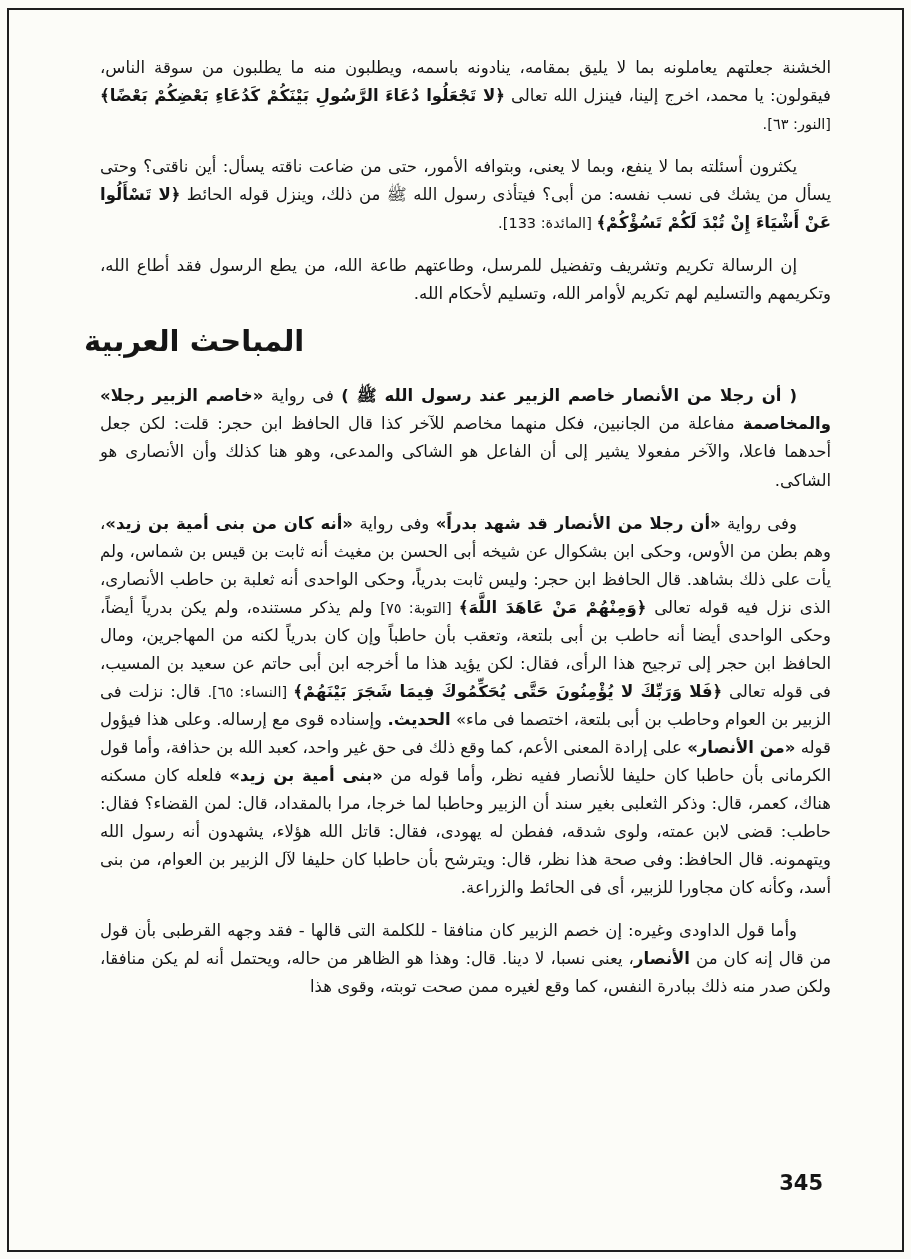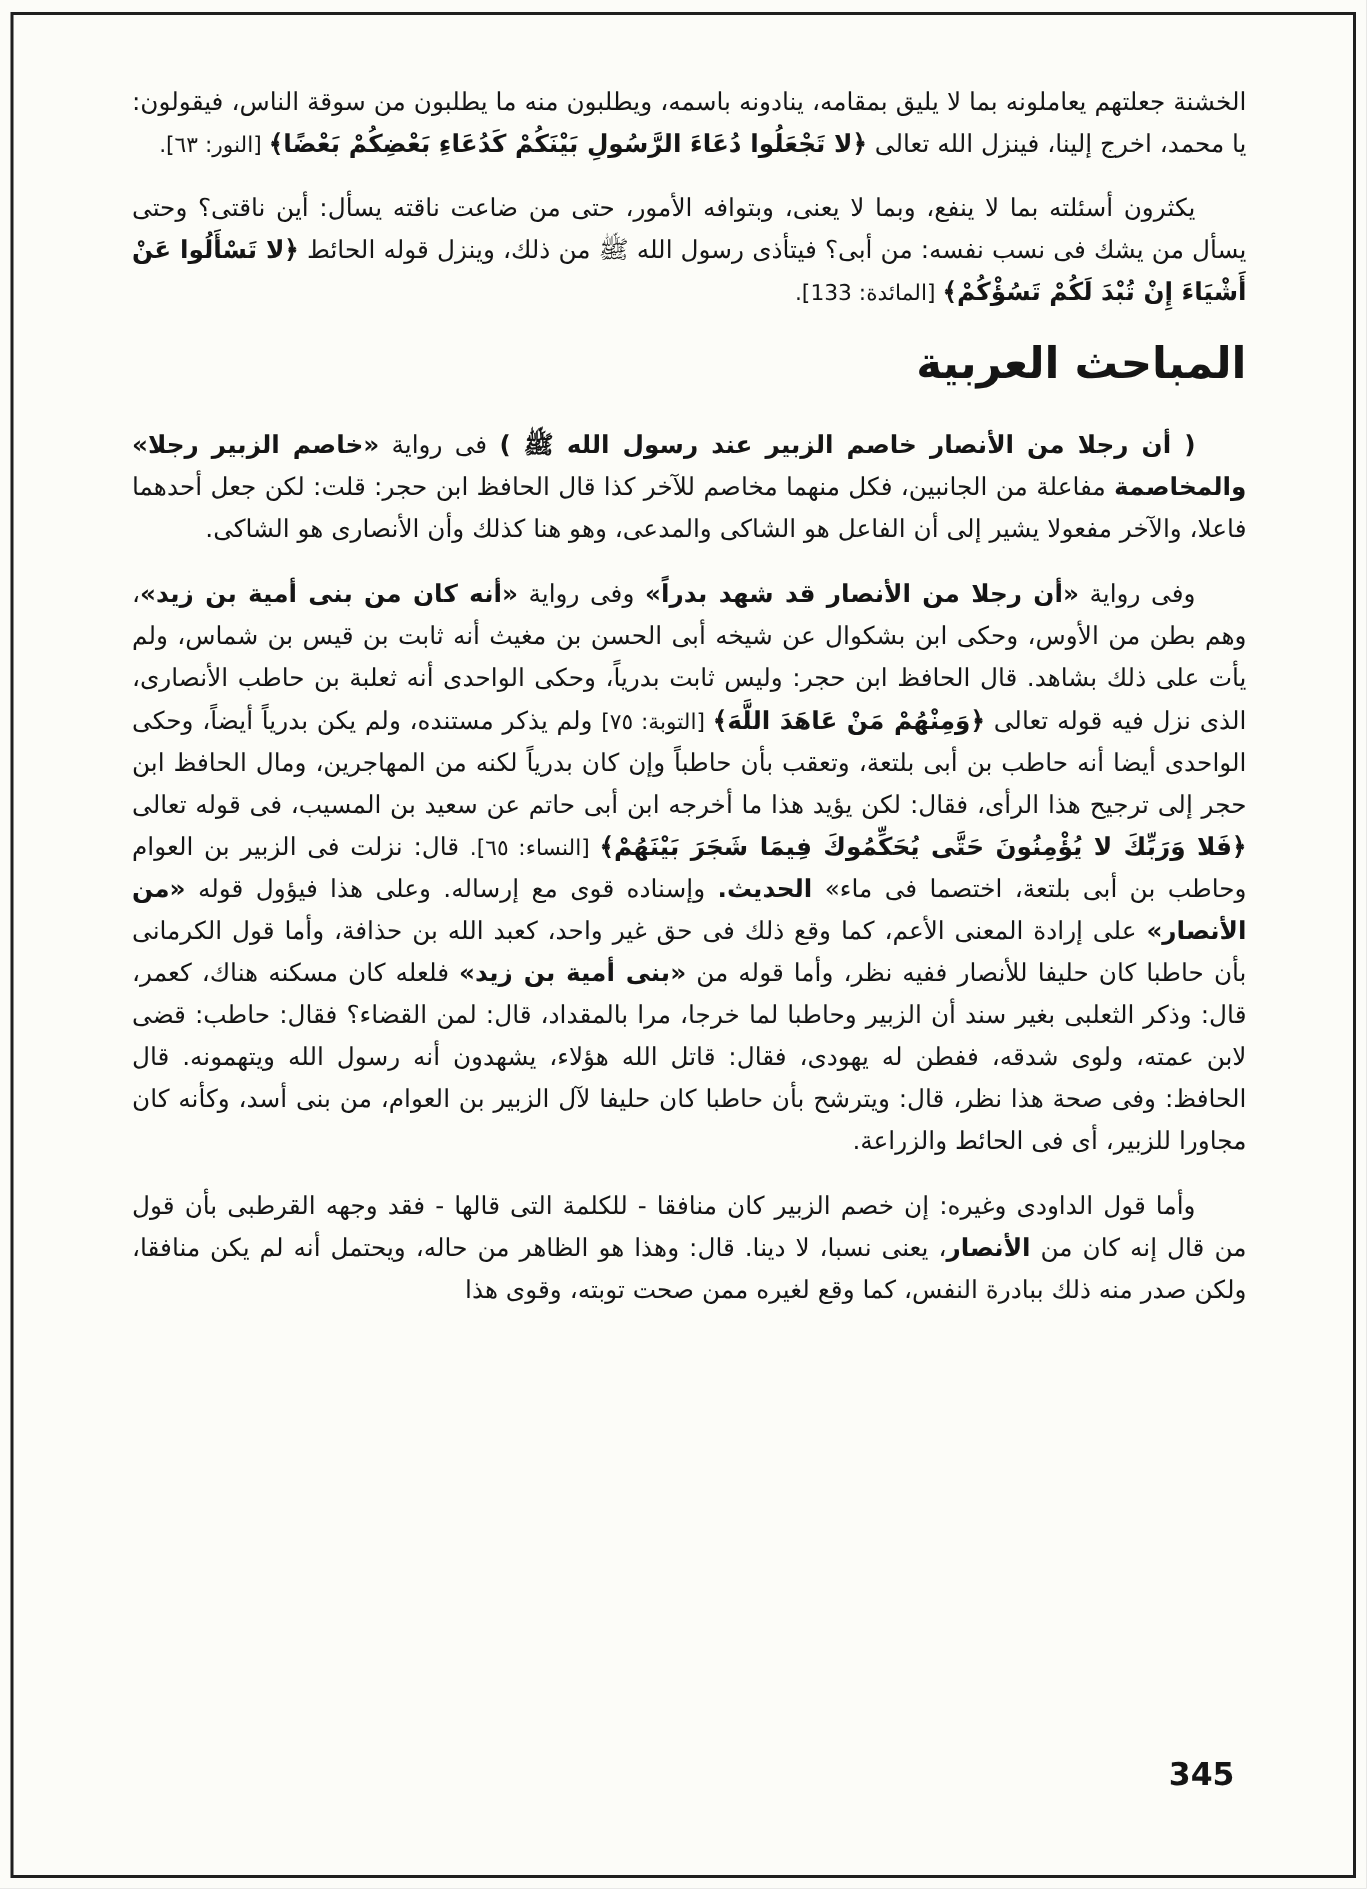--- a/index.html
+++ b/index.html
@@ -27,34 +27,34 @@
     border: 2px solid #1f1f1f;
     pointer-events: none;
   }
   .page-content {
     position: absolute;
     top: 54px;
     right: 80px;
     left: 84px;
   }
   p.para {
-    margin: 0 0 15px 4px;
+    margin: 0 0 15px 16px;
     font-size: 16.5px;
     line-height: 1.7;
     text-align: justify;
   }
   p.para.indent {
     text-indent: 34px;
   }
   .seg-normal {}
   .seg-bold { font-weight: bold; }
   .seg-quran { font-weight: bold; }
   .seg-ref { font-size: 0.88em; }
   h1.section-heading {
-    text-align: right;
+    text-align: left;
     font-weight: bold;
     font-size: 29px;
     margin: 16px 0 24px 0;
     letter-spacing: 1px;
   }
   .page-number {
     position: absolute;
     bottom: 64px;
     right: 88px;
     font-size: 21px;
@@ -64,20 +64,21 @@
 </head>
 <body>
 
 <div class="scan-page">
   <div class="page-frame"></div>
 
   <div class="page-content">
     <div id="top-paragraphs">
         <p class="para"><span class="seg-normal">الخشنة جعلتهم يعاملونه بما لا يليق بمقامه، ينادونه باسمه، ويطلبون منه ما يطلبون من سوقة الناس، فيقولون: يا محمد، اخرج إلينا، فينزل الله تعالى </span><span class="seg-quran">﴿لا تَجْعَلُوا دُعَاءَ الرَّسُولِ بَيْنَكُمْ كَدُعَاءِ بَعْضِكُمْ بَعْضًا﴾</span><span class="seg-ref"> [النور: ٦٣].</span></p>
         <p class="para indent"><span class="seg-normal">يكثرون أسئلته بما لا ينفع، وبما لا يعنى، وبتوافه الأمور، حتى من ضاعت ناقته يسأل: أين ناقتى؟ وحتى يسأل من يشك فى نسب نفسه: من أبى؟ فيتأذى رسول الله ﷺ من ذلك، وينزل قوله الحائط </span><span class="seg-quran">﴿لا تَسْأَلُوا عَنْ أَشْيَاءَ إِنْ تُبْدَ لَكُمْ تَسُؤْكُمْ﴾</span><span class="seg-ref"> [المائدة: 133].</span></p>
+        <p class="para indent"><span class="seg-normal">إن الرسالة تكريم وتشريف وتفضيل للمرسل، وطاعتهم طاعة الله، من يطع الرسول فقد أطاع الله، وتكريمهم والتسليم لهم تكريم لأوامر الله، وتسليم لأحكام الله.</span></p>
       </div>
 
     <h1 class="section-heading">المباحث العربية</h1>
 
     <div id="bottom-paragraphs">
         <p class="para indent"><span class="seg-bold">( أن رجلا من الأنصار خاصم الزبير عند رسول الله ﷺ )</span><span class="seg-normal"> فى رواية </span><span class="seg-bold">«خاصم الزبير رجلا»</span><span class="seg-normal"> </span><span class="seg-bold">والمخاصمة</span><span class="seg-normal"> مفاعلة من الجانبين، فكل منهما مخاصم للآخر كذا قال الحافظ ابن حجر: قلت: لكن جعل أحدهما فاعلا، والآخر مفعولا يشير إلى أن الفاعل هو الشاكى والمدعى، وهو هنا كذلك وأن الأنصارى هو الشاكى.</span></p>
         <p class="para indent"><span class="seg-normal">وفى رواية </span><span class="seg-bold">«أن رجلا من الأنصار قد شهد بدراً»</span><span class="seg-normal"> وفى رواية </span><span class="seg-bold">«أنه كان من بنى أمية بن زيد»</span><span class="seg-normal">، وهم بطن من الأوس، وحكى ابن بشكوال عن شيخه أبى الحسن بن مغيث أنه ثابت بن قيس بن شماس، ولم يأت على ذلك بشاهد. قال الحافظ ابن حجر: وليس ثابت بدرياً، وحكى الواحدى أنه ثعلبة بن حاطب الأنصارى، الذى نزل فيه قوله تعالى </span><span class="seg-quran">﴿وَمِنْهُمْ مَنْ عَاهَدَ اللَّهَ﴾</span><span class="seg-ref"> [التوبة: ٧٥]</span><span class="seg-normal"> ولم يذكر مستنده، ولم يكن بدرياً أيضاً، وحكى الواحدى أيضا أنه حاطب بن أبى بلتعة، وتعقب بأن حاطباً وإن كان بدرياً لكنه من المهاجرين، ومال الحافظ ابن حجر إلى ترجيح هذا الرأى، فقال: لكن يؤيد هذا ما أخرجه ابن أبى حاتم عن سعيد بن المسيب، فى قوله تعالى </span><span class="seg-quran">﴿فَلا وَرَبِّكَ لا يُؤْمِنُونَ حَتَّى يُحَكِّمُوكَ فِيمَا شَجَرَ بَيْنَهُمْ﴾</span><span class="seg-ref"> [النساء: ٦٥].</span><span class="seg-normal"> قال: نزلت فى الزبير بن العوام وحاطب بن أبى بلتعة، اختصما فى ماء» </span><span class="seg-bold">الحديث.</span><span class="seg-normal"> وإسناده قوى مع إرساله. وعلى هذا فيؤول قوله </span><span class="seg-bold">«من الأنصار»</span><span class="seg-normal"> على إرادة المعنى الأعم، كما وقع ذلك فى حق غير واحد، كعبد الله بن حذافة، وأما قول الكرمانى بأن حاطبا كان حليفا للأنصار ففيه نظر، وأما قوله من </span><span class="seg-bold">«بنى أمية بن زيد»</span><span class="seg-normal"> فلعله كان مسكنه هناك، كعمر، قال: وذكر الثعلبى بغير سند أن الزبير وحاطبا لما خرجا، مرا بالمقداد، قال: لمن القضاء؟ فقال: حاطب: قضى لابن عمته، ولوى شدقه، ففطن له يهودى، فقال: قاتل الله هؤلاء، يشهدون أنه رسول الله ويتهمونه. قال الحافظ: وفى صحة هذا نظر، قال: ويترشح بأن حاطبا كان حليفا لآل الزبير بن العوام، من بنى أسد، وكأنه كان مجاورا للزبير، أى فى الحائط والزراعة.</span></p>
         <p class="para indent"><span class="seg-normal">وأما قول الداودى وغيره: إن خصم الزبير كان منافقا - للكلمة التى قالها - فقد وجهه القرطبى بأن قول من قال إنه كان من </span><span class="seg-bold">الأنصار</span><span class="seg-normal">، يعنى نسبا، لا دينا. قال: وهذا هو الظاهر من حاله، ويحتمل أنه لم يكن منافقا، ولكن صدر منه ذلك ببادرة النفس، كما وقع لغيره ممن صحت توبته، وقوى هذا</span></p>
       </div>
   </div>

